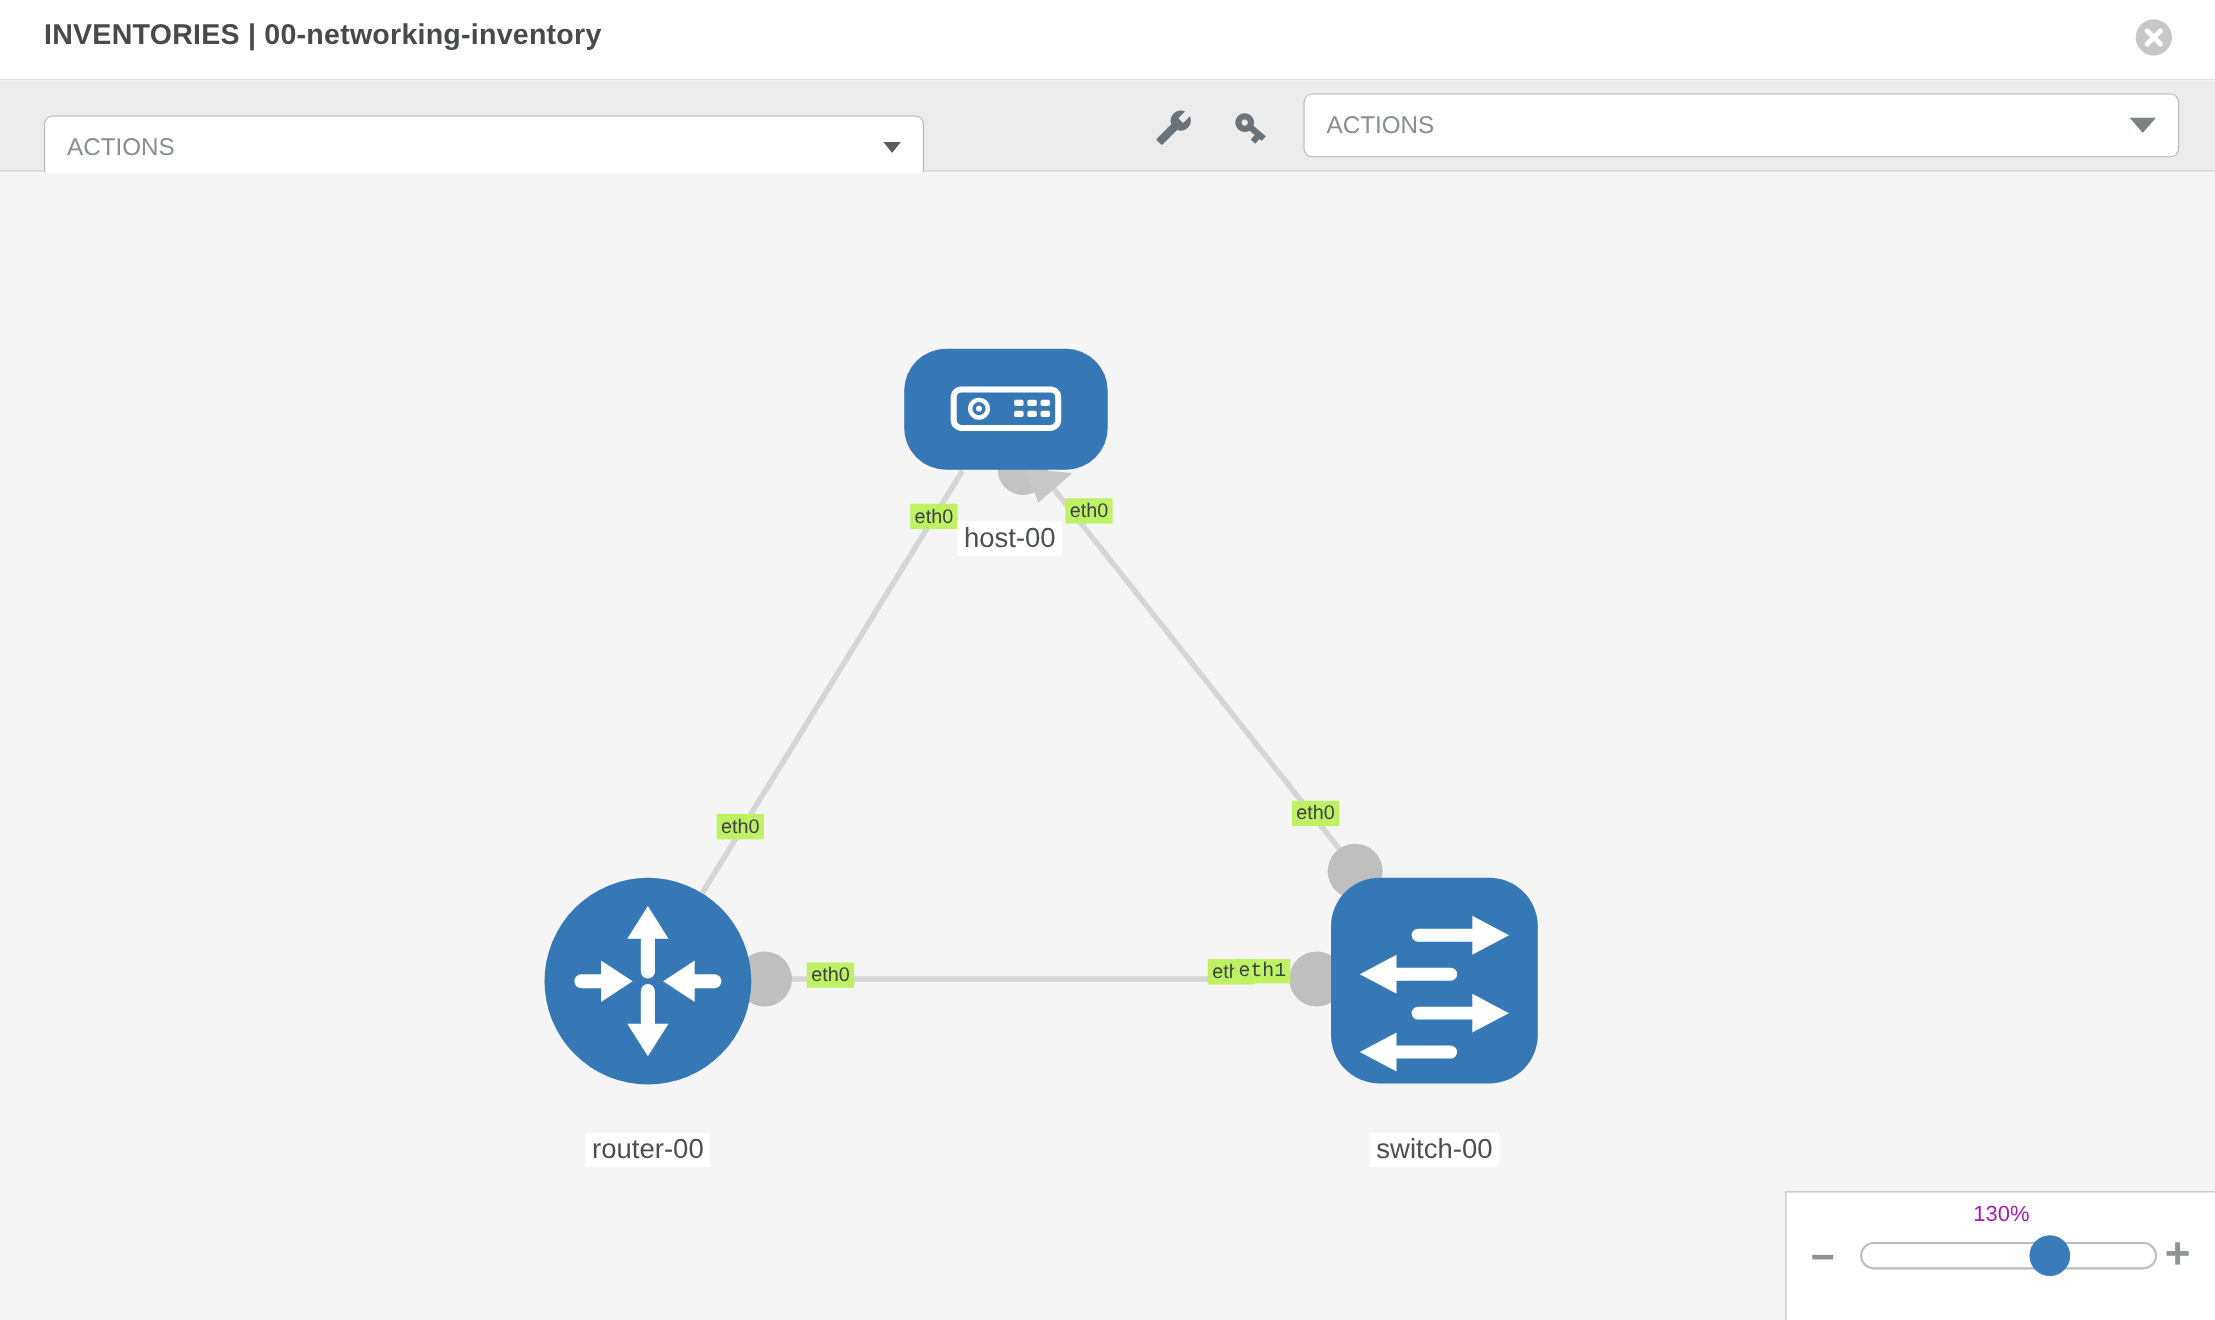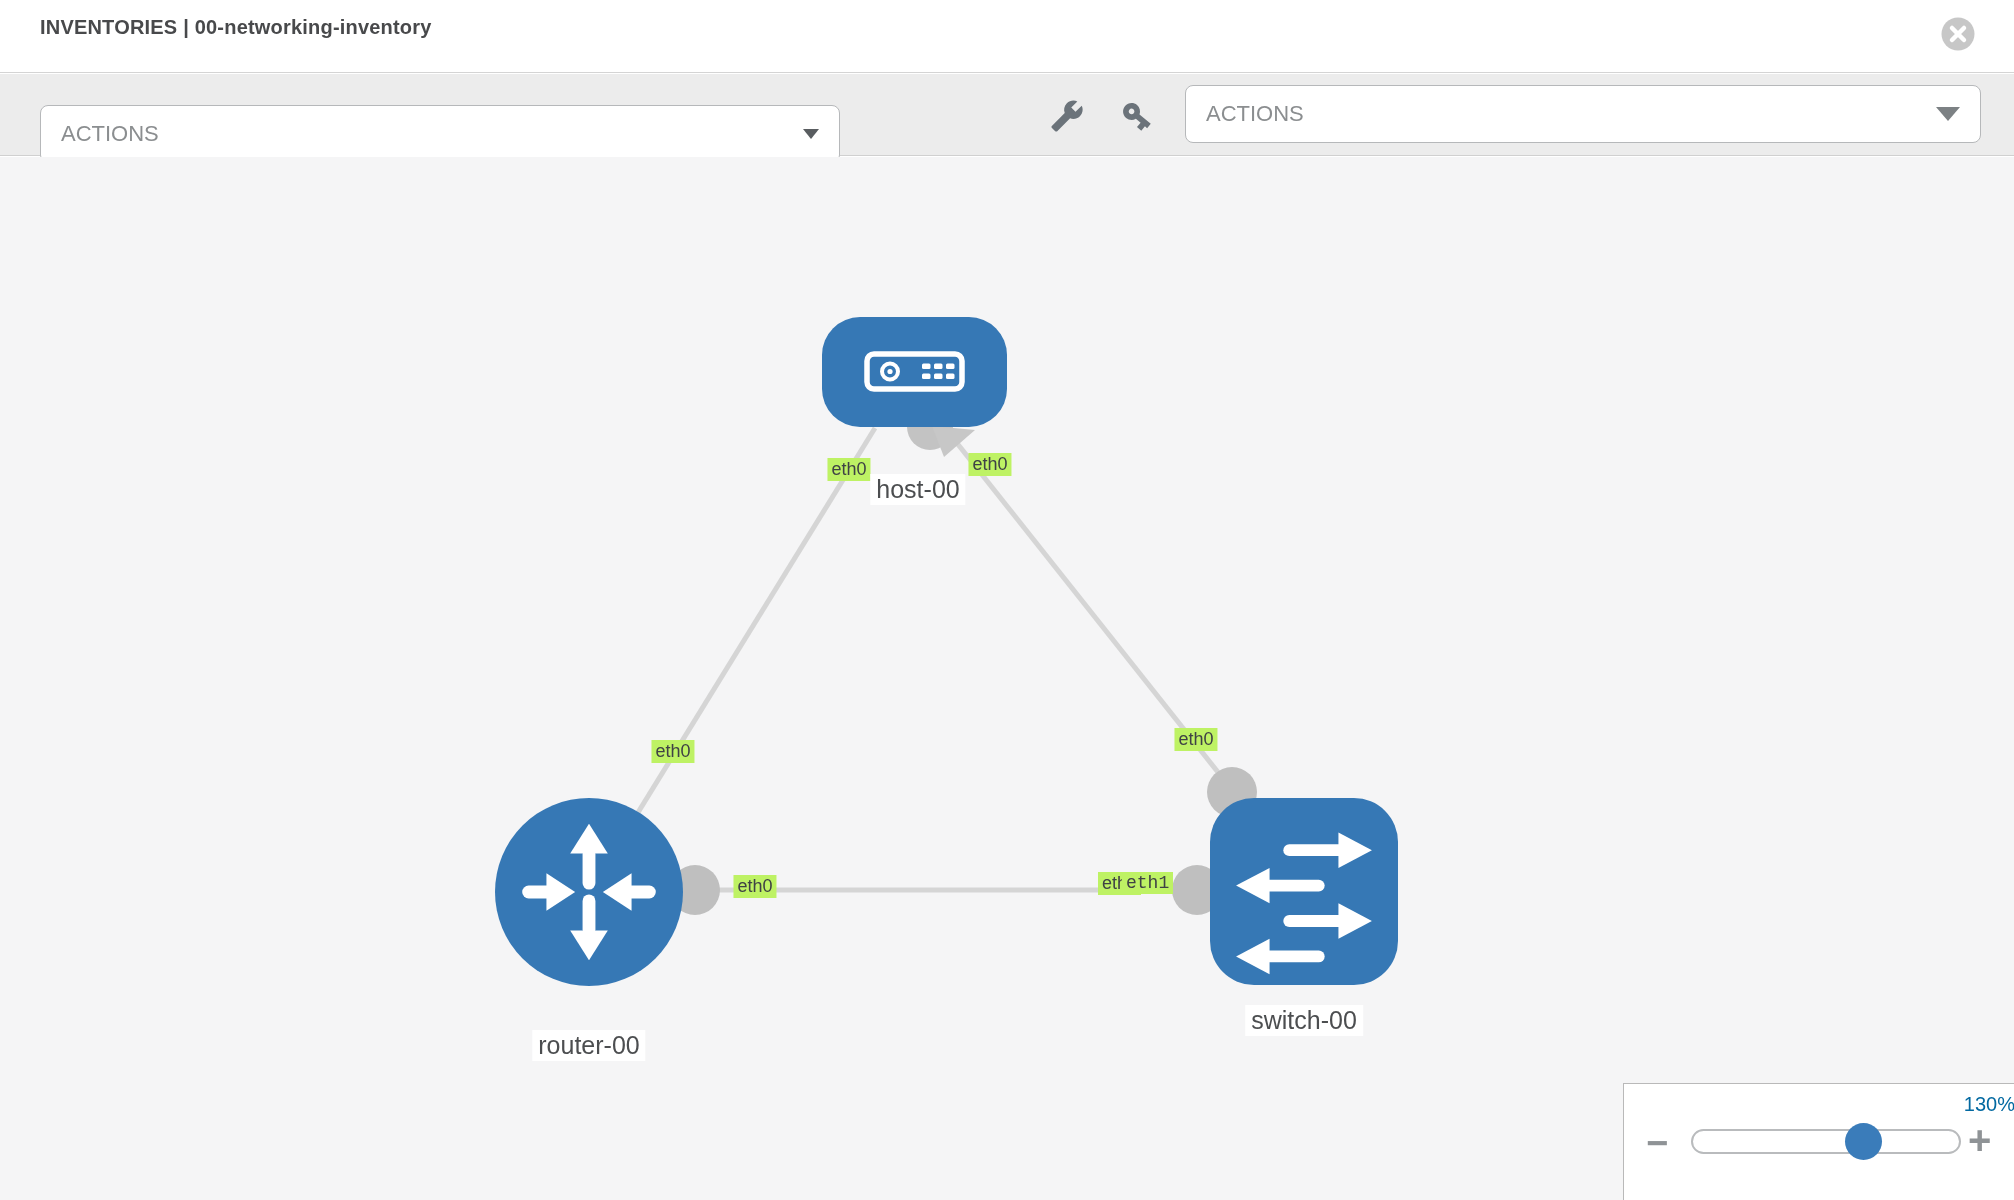--- a/index.html
+++ b/index.html
@@ -8,21 +8,21 @@
     position:relative; width:2014px; height:1200px; overflow:hidden;
     font-family:"Liberation Sans", sans-serif; background:#ffffff;
   }
   
   .header {
     position:absolute; left:0; top:0; width:2014px; height:73px;
     background:#ffffff; border-bottom:1px solid #d4d4d4;
   }
   .page-title {
     position:absolute; left:40px; top:16px;
-    font-size:20px; font-weight:bold; color:#48494b; letter-spacing:0.2px;
+    font-size:26px; font-weight:bold; color:#48494b; letter-spacing:0.2px;
   }
   .close-btn {
     position:absolute; left:1940px; top:16px; width:36px; height:36px;
     border:none; background:transparent; cursor:pointer; padding:0;
   }
   
   .toolbar {
     position:absolute; left:0; top:74px; width:2014px; height:82px;
     background:#ececec; border-bottom:1px solid #d0d0d0;
   }
@@ -72,22 +72,22 @@
   }
   .if-label.anchor-left { transform:none; }
   .if-under { z-index:2; }
   .if-over  { z-index:3;font-family:Liberation Mono, monospace; }
   
   .zoom-panel {
     position:absolute; left:1623px; top:926px; width:391px; height:118px;
     background:#ffffff; border:1px solid #b9b9b9; border-right:none;
     border-bottom:none; z-index:6;
   }
-  .zoom-value { position:absolute; left:0; top:9px; width:391px; text-align:right;
-    font-size:20px; color:#0369a1; }
+  .zoom-value { position:absolute; left:0; top:9px; width:391px; text-align:center;
+    font-size:20px; color:#a21caf; }
   .zoom-minus, .zoom-plus {
     position:absolute; border:none; background:transparent; cursor:pointer;
     color:#8f9396; font-weight:bold; line-height:1;
   }
   .zoom-minus { left:22px; top:40px; font-size:38px; }
   .zoom-plus  { left:344px; top:36px; font-size:40px; }
   .zoom-track {
     position:absolute; left:67px; top:45px; width:270px; height:25px;
     background:#ffffff; border:2px solid #b9bbbd; border-radius:13px; cursor:pointer;
   }
@@ -201,21 +201,21 @@
             <polygon points="164,125 130,107 130,143" stroke="none"></polygon>
             <line x1="110" y1="161" x2="54" y2="161"></line>
             <polygon points="26,161 60,143 60,179" stroke="none"></polygon>
           </g>
         </svg>
       </span>
     </div>
 
     <div class="node-label" style="left:918px; top:285px;">host-00</div>
     <div class="node-label" style="left:589px; top:841px;">router-00</div>
-    <div class="node-label" style="left:1304px; top:816px;">switch-00</div>
+    <div class="node-label" style="left:1304px; top:841px;">switch-00</div>
 
     <div class="if-label" style="left:849px; top:301px;">eth0</div>
     <div class="if-label" style="left:990px; top:296px;">eth0</div>
     <div class="if-label" style="left:673px; top:583px;">eth0</div>
     <div class="if-label" style="left:755px; top:718px;">eth0</div>
     <div class="if-label" style="left:1196px; top:571px;">eth0</div>
     <div class="if-label anchor-left if-under" style="left:1098px; top:715px;">eth0</div>
     <div class="if-label anchor-left if-over" style="left:1122px; top:715px;">eth1</div>
 
     <div class="zoom-panel">

